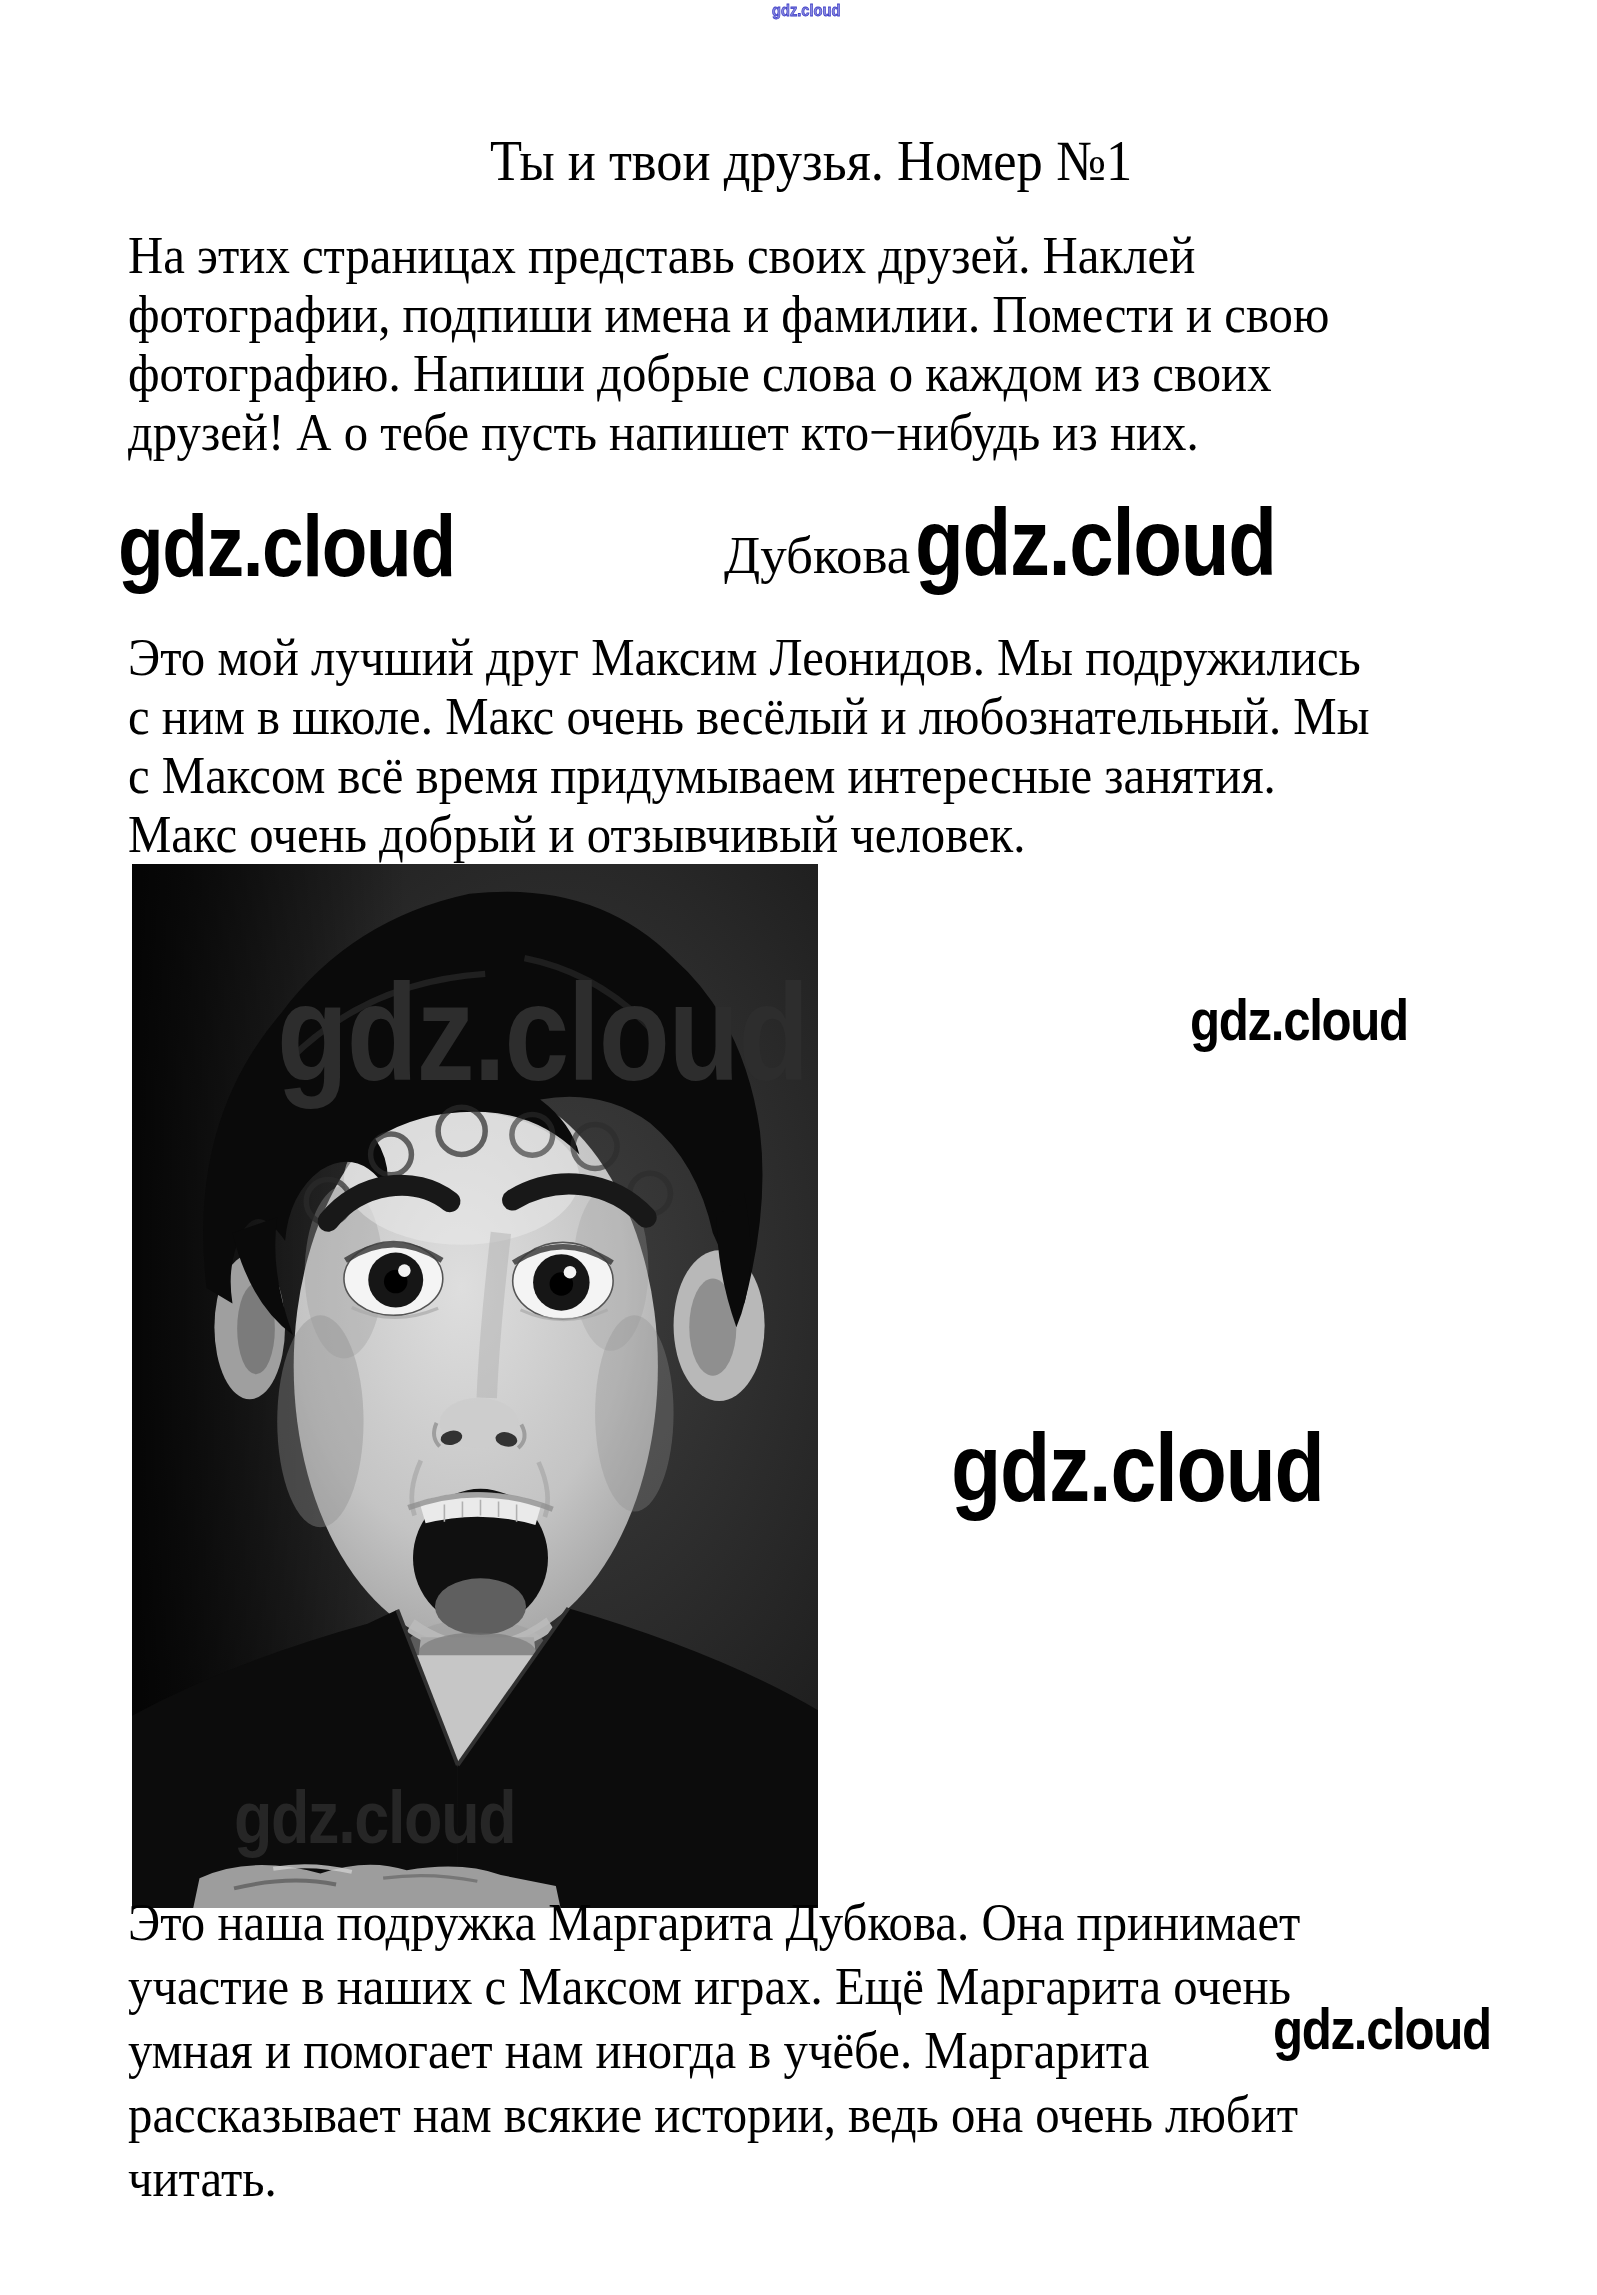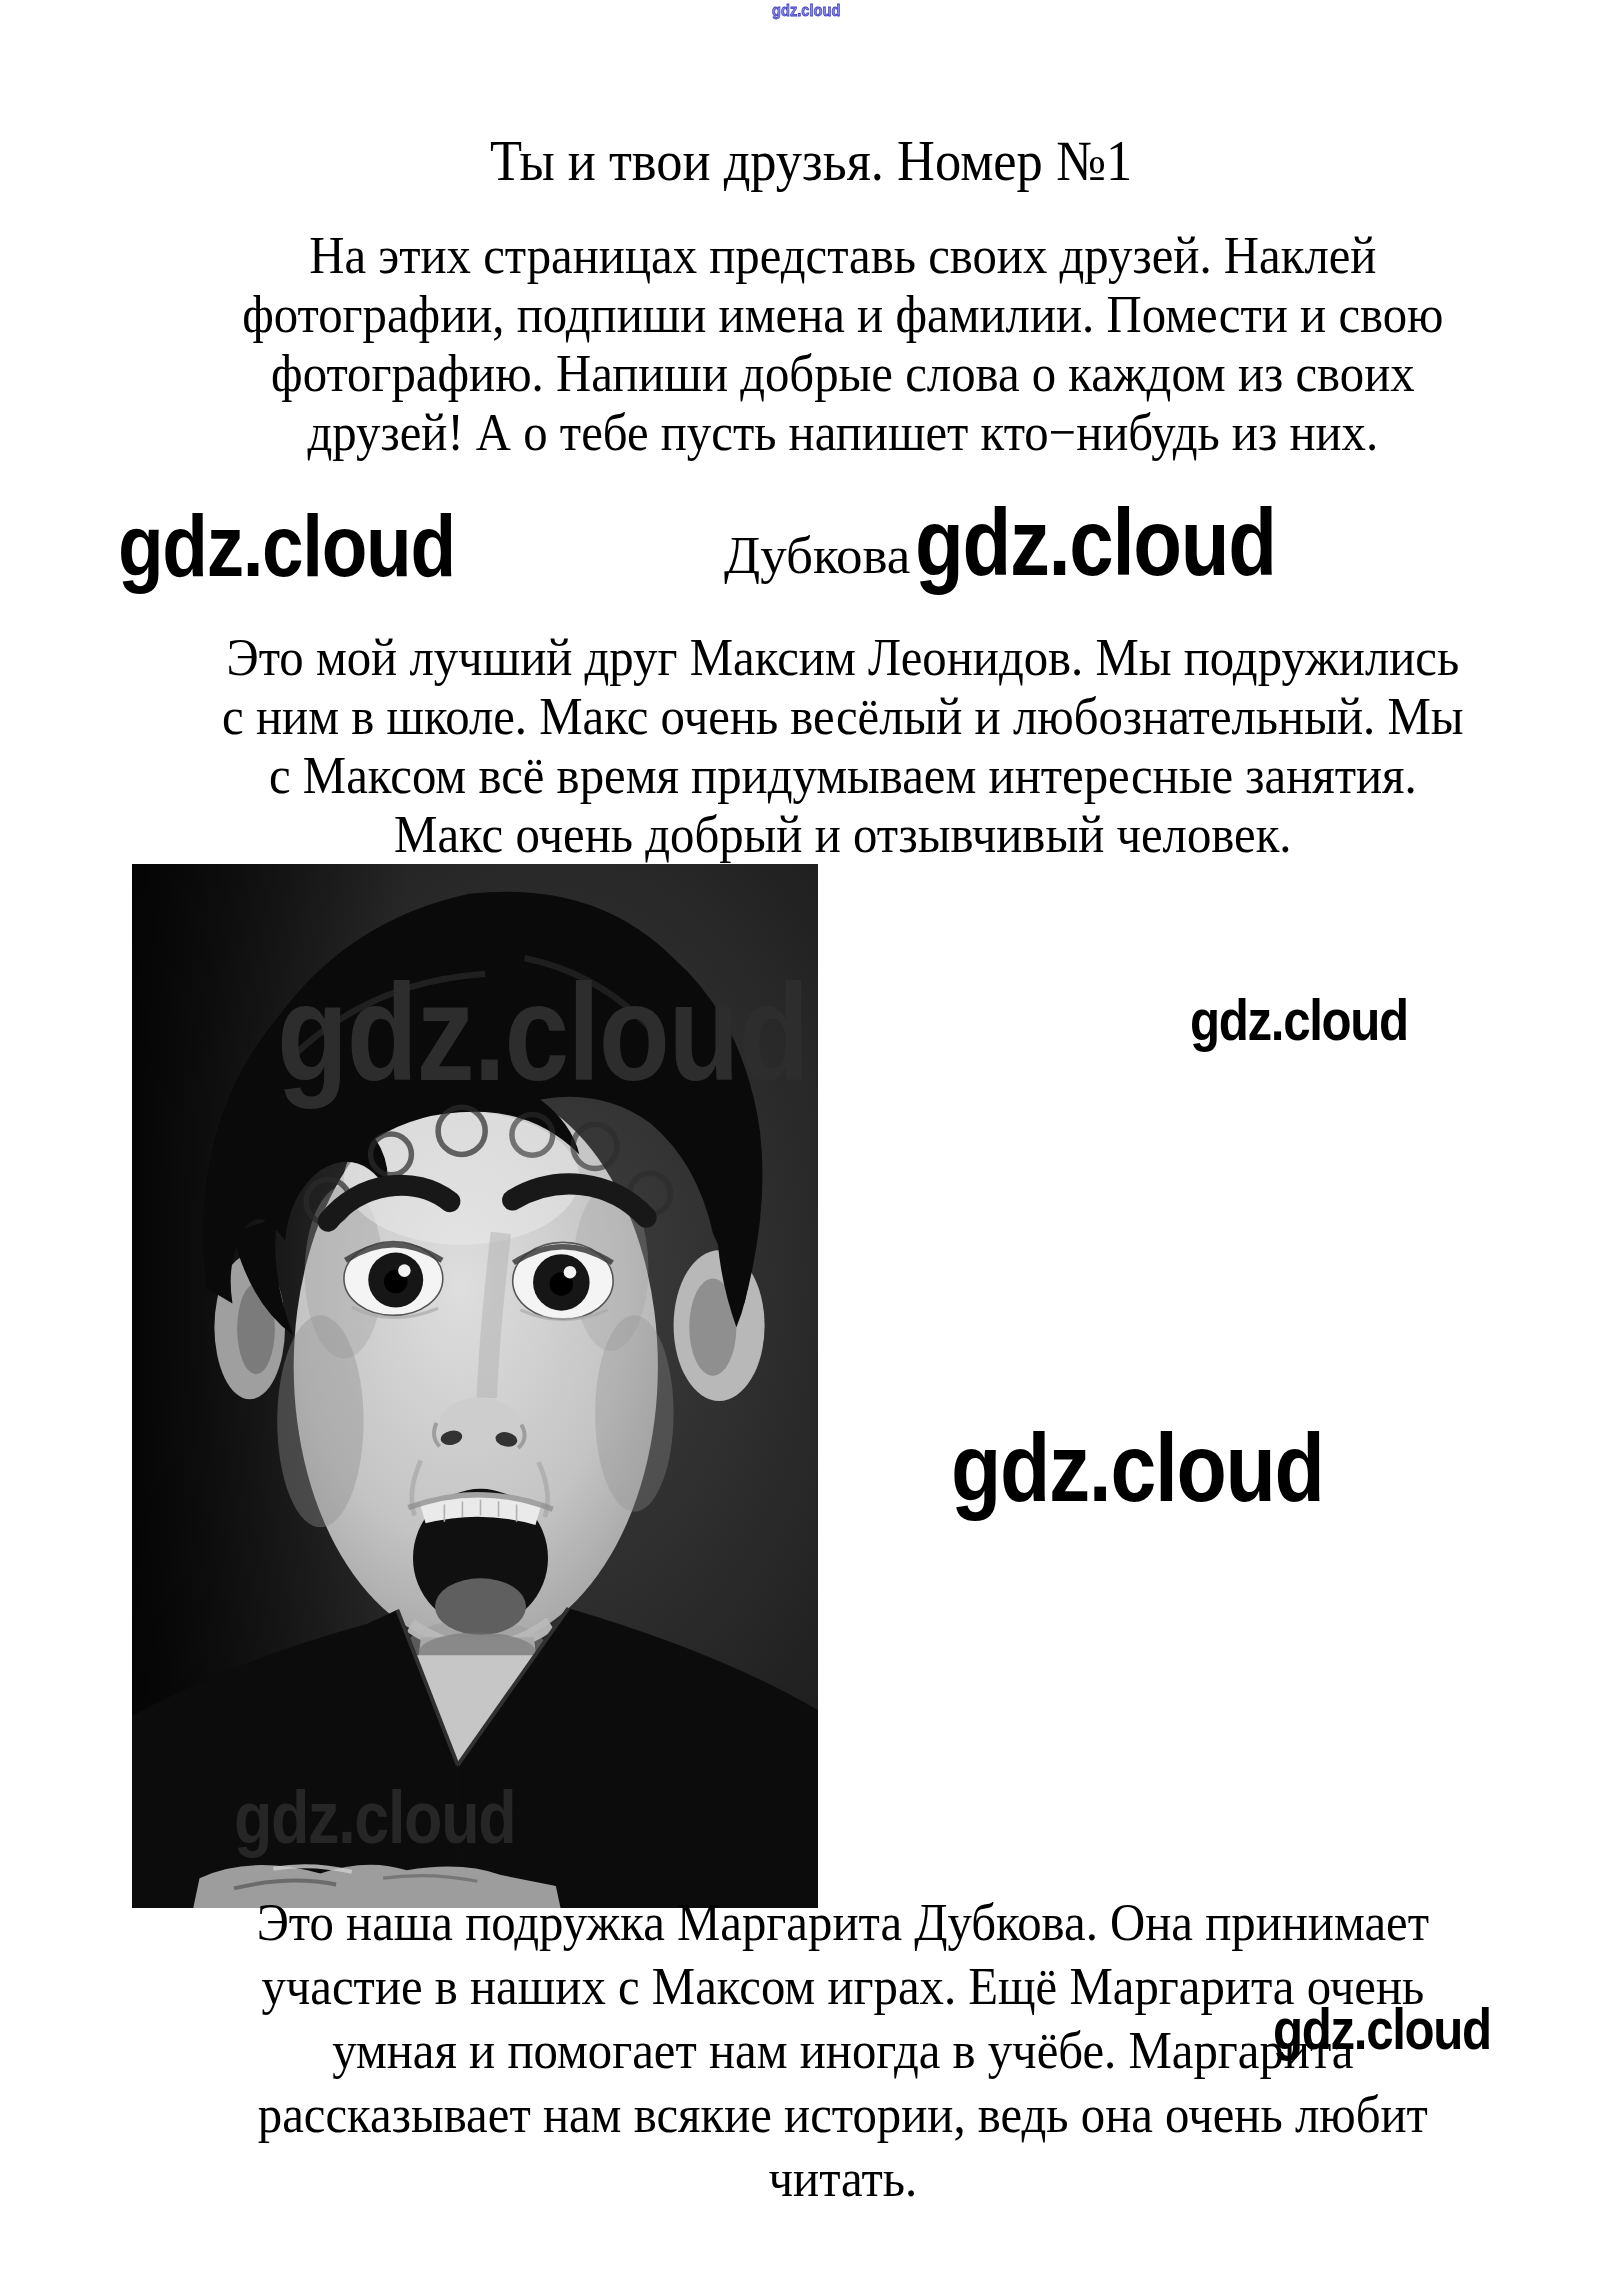--- a/index.html
+++ b/index.html
@@ -3,21 +3,20 @@
 <meta charset="utf-8">
 <style>
   html,body{margin:0;padding:0;background:#ffffff;}
   #canvas{
     position:relative;
     width:1598px;height:2295px;
     background:#ffffff;
     overflow:hidden;
     font-family:"Liberation Serif",serif;
     color:#000;
-    text-align:center;
   }
   .abs{position:absolute;}
   .serif{font-family:"Liberation Serif",serif;}
   .sans{font-family:"Liberation Sans",sans-serif;font-weight:bold;}
   .condensed{transform:scaleX(0.92);transform-origin:0 0;}
   .wm{transform:scaleX(0.85);transform-origin:0 0;line-height:1;letter-spacing:-1.6px;white-space:nowrap;}
   .para{white-space:pre-line;line-height:59px;font-size:53px;}
   .wm-blue{
     font-size:17.3px;
     color:#8a8ade;

